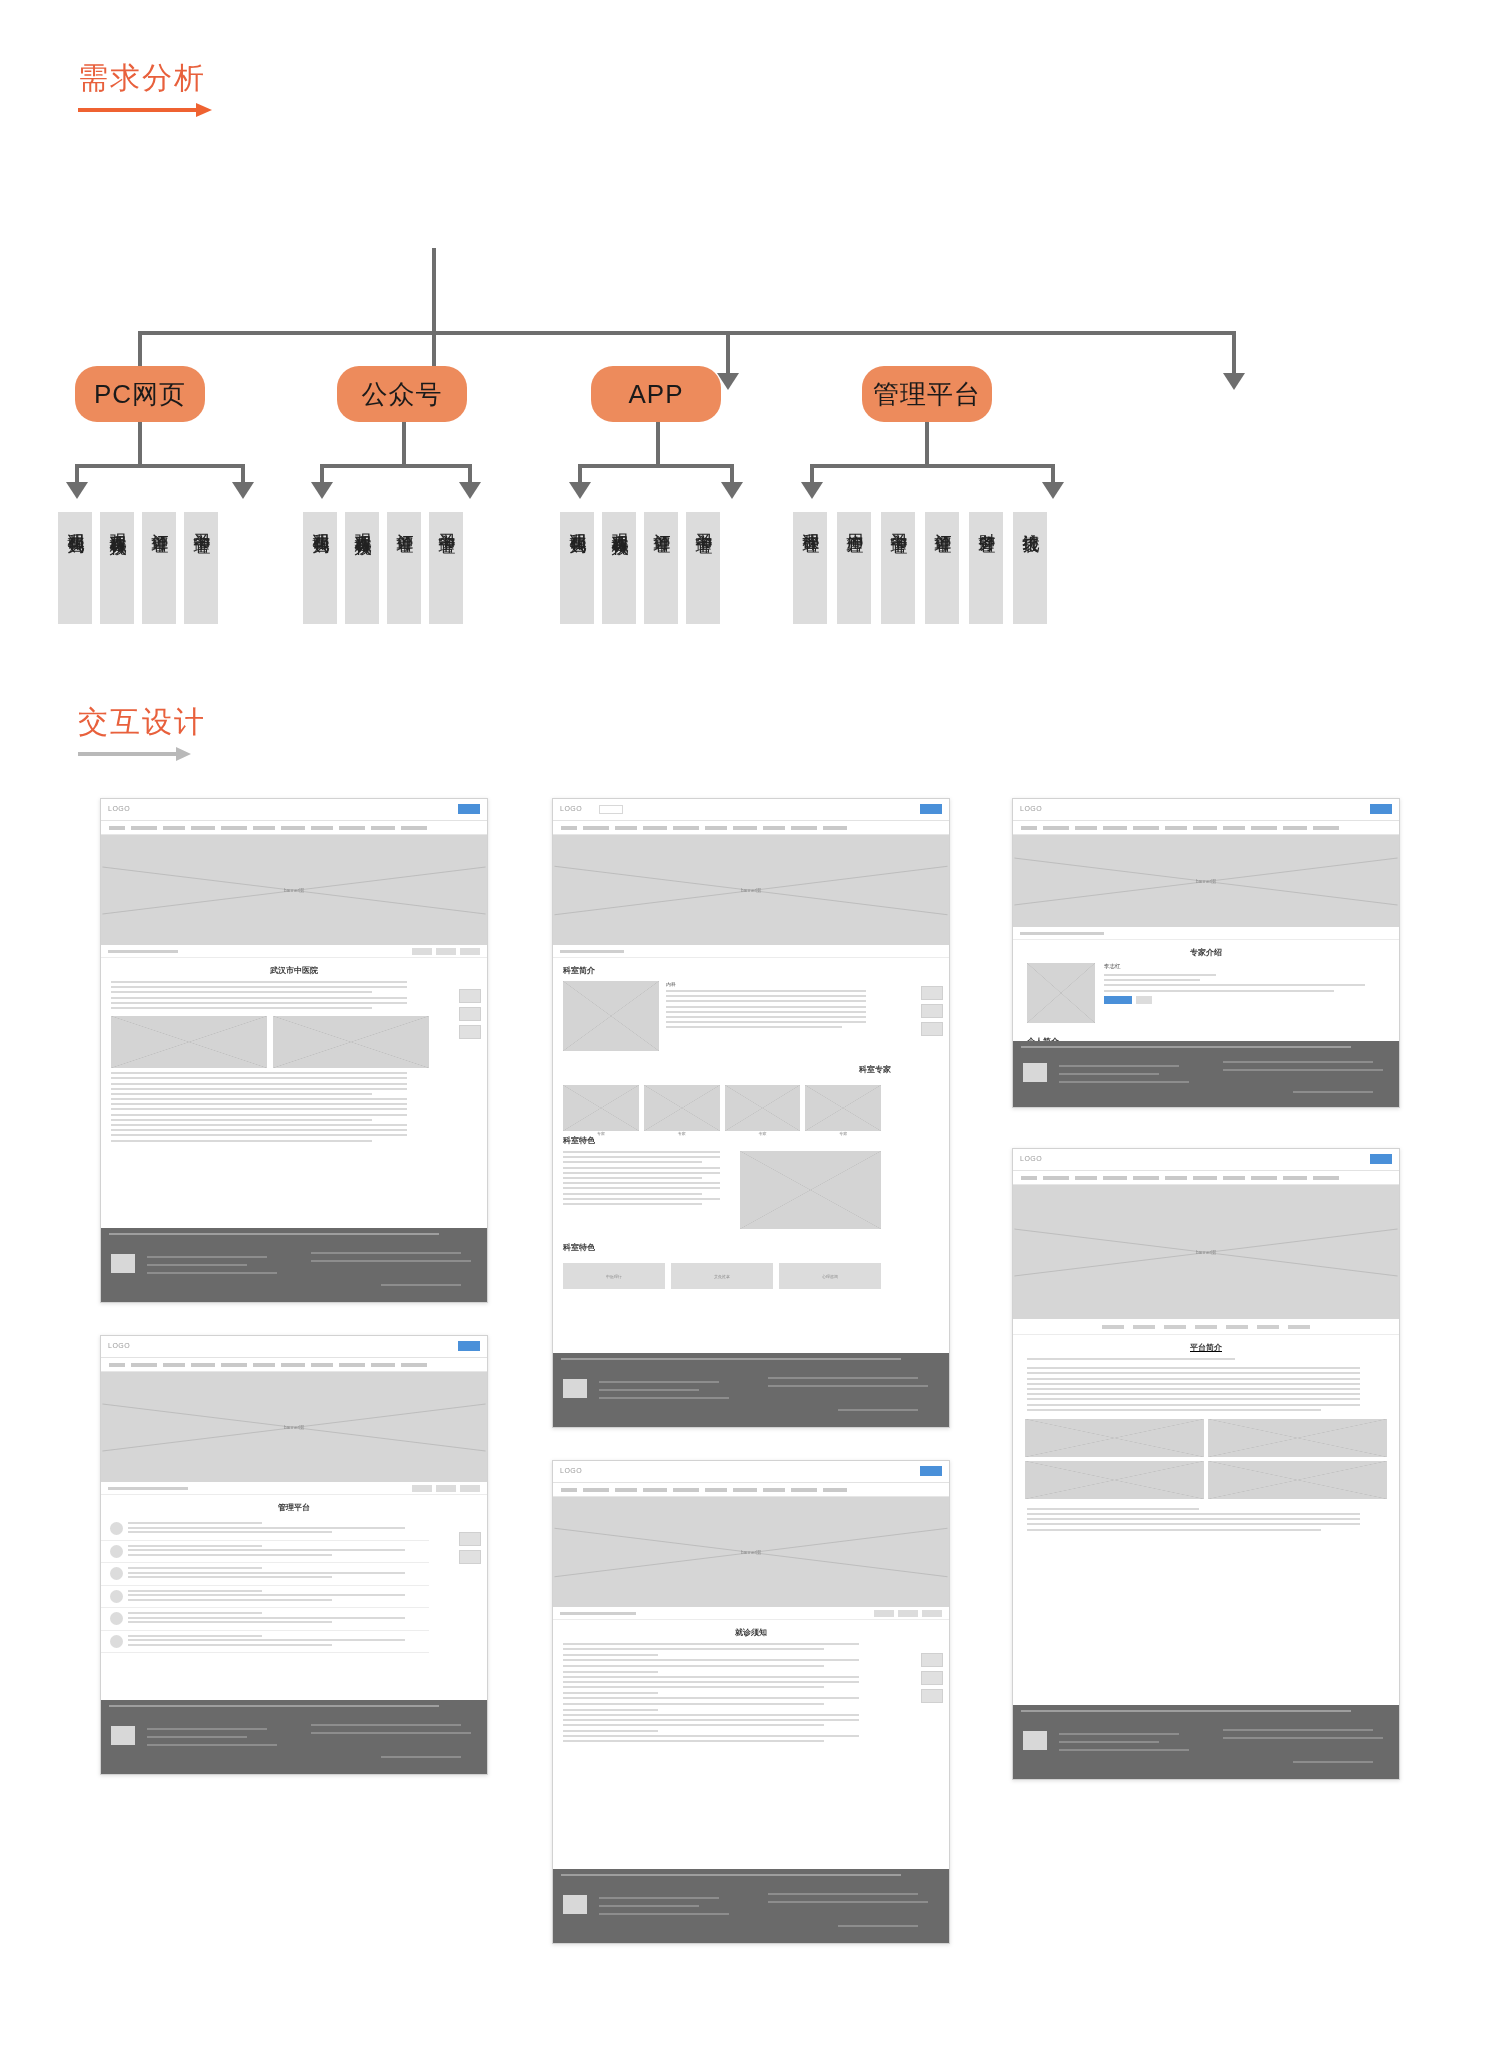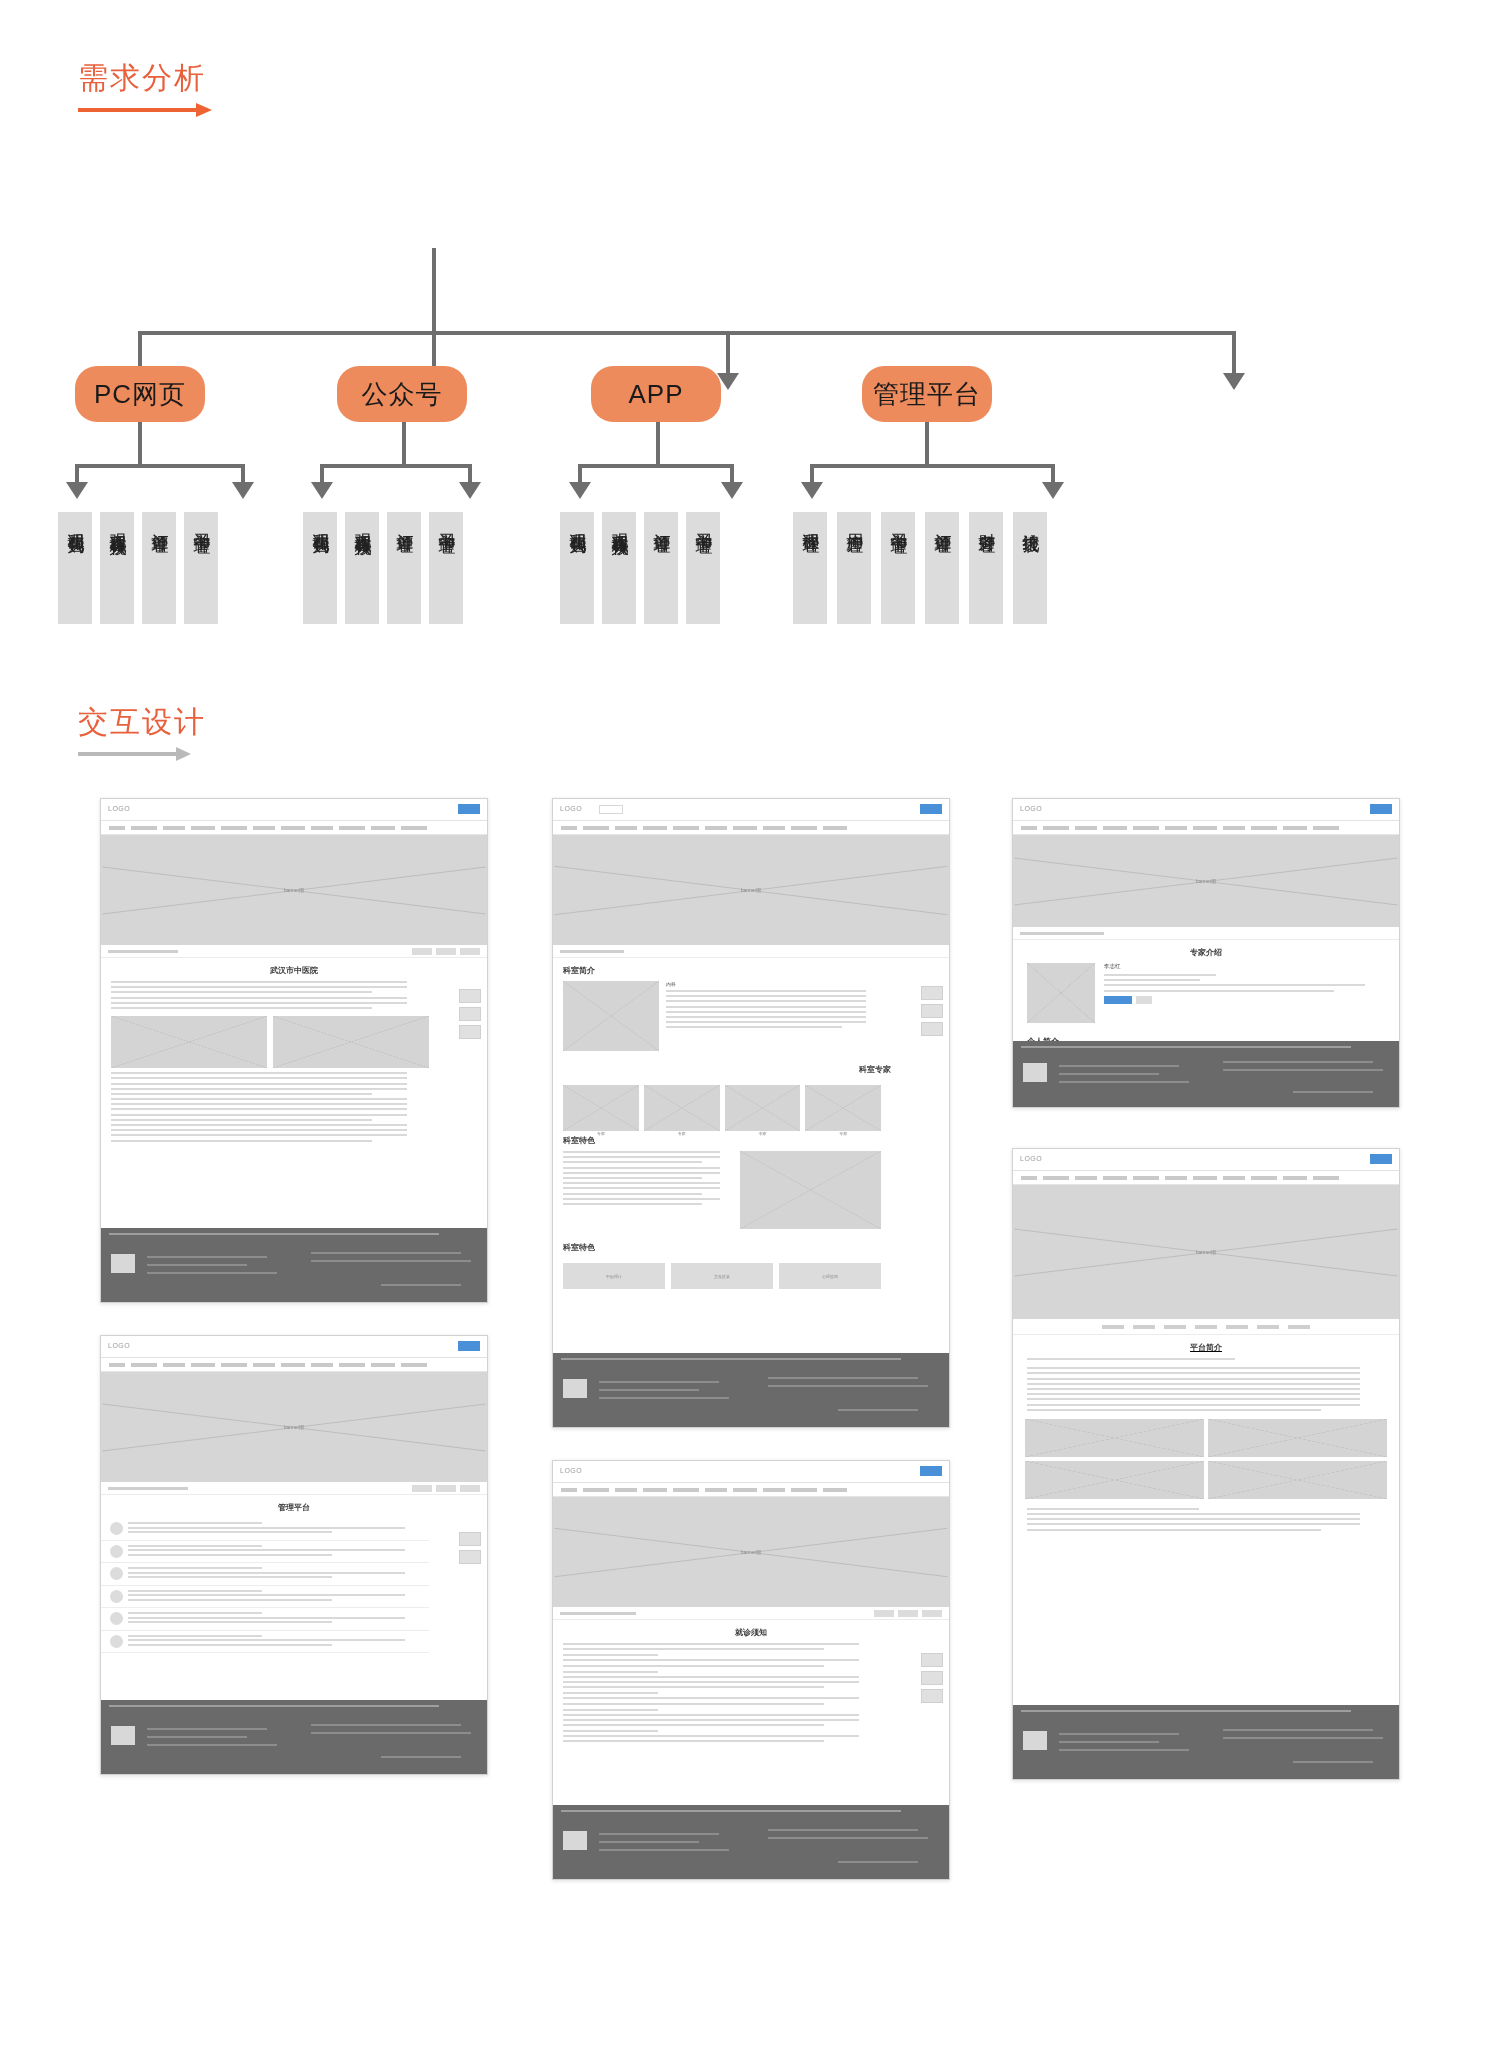--- a/index.html
+++ b/index.html
@@ -526,21 +526,21 @@
         <div class="qr" style="top:26px;"></div>
         <div class="ft" style="left:46px; top:28px; width:120px;"></div>
         <div class="ft" style="left:46px; top:36px; width:100px;"></div>
         <div class="ft" style="left:46px; top:44px; width:130px;"></div>
         <div class="ft" style="left:215px; top:24px; width:150px;"></div>
         <div class="ft" style="left:215px; top:32px; width:160px;"></div>
         <div class="ft" style="left:285px; top:56px; width:80px;"></div>
       </div>
     </div>
 
-    <div class="wf" style="left:552px; top:690px; width:398px; height:420px;">
+    <div class="wf" style="left:552px; top:690px; width:398px; height:484px;">
       <div class="wf-hdr">
         <span class="wf-logo">LOGO</span>
         <span class="wf-btn"></span>
       </div>
       <div class="wf-nav">
         <i style="width:16px"></i>
           <i style="width:26px"></i>
           <i style="width:22px"></i>
           <i style="width:24px"></i>
           <i style="width:26px"></i>

